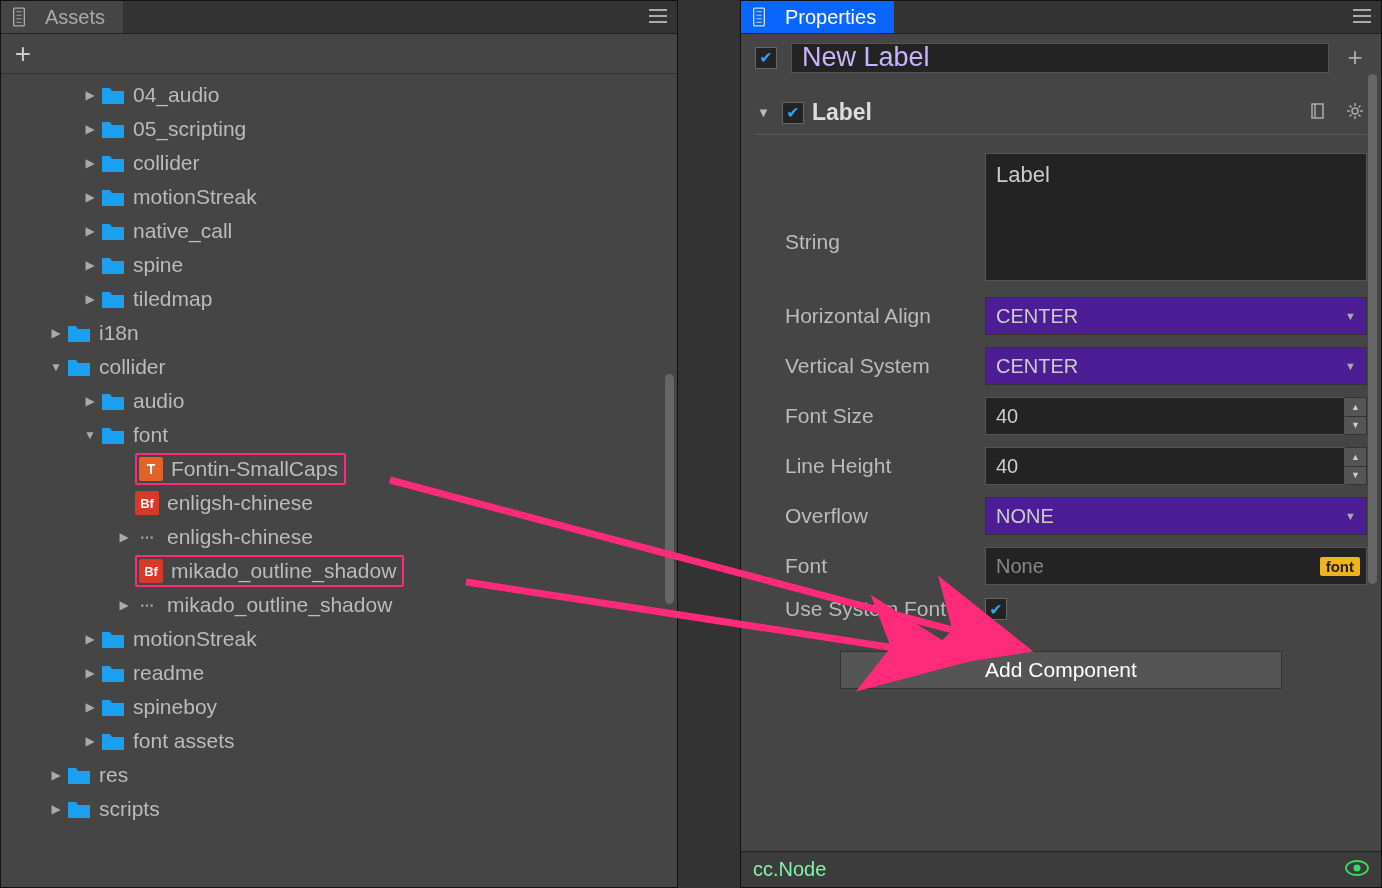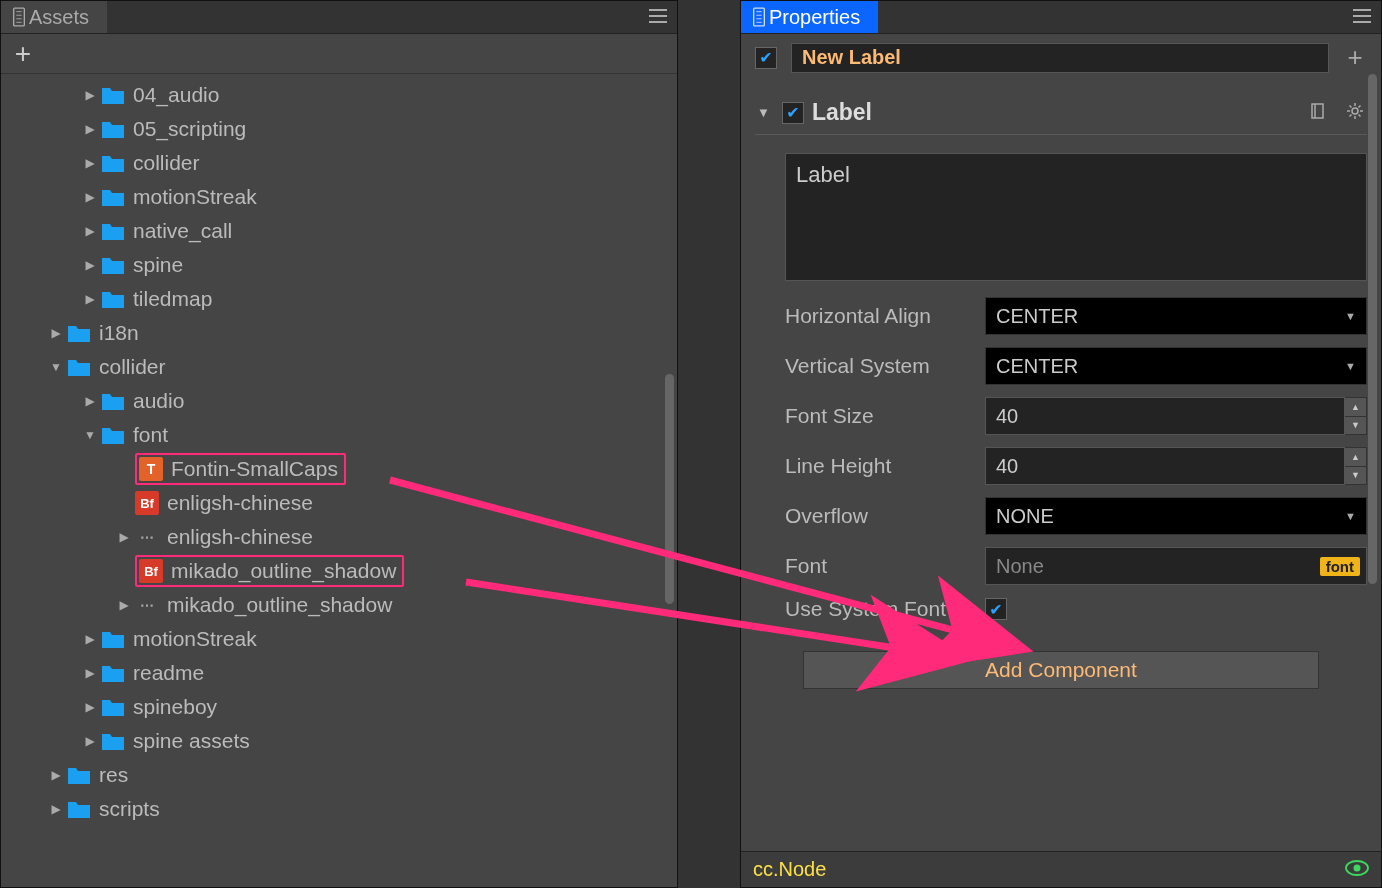--- a/index.html
+++ b/index.html
@@ -4,21 +4,21 @@
 <style>
 * { box-sizing: border-box; margin: 0; padding: 0; font-family: -apple-system, "Helvetica Neue", Arial, sans-serif; }
 body { background: #333; color: #aaa; width: 1382px; height: 888px; overflow: hidden; position: relative; }
 .container { display: flex; width: 100%; height: 100%; gap: 14px; padding: 0; }
 .panel { background: #454545; border: 1px solid #111; flex: 1; display: flex; flex-direction: column; position: relative; }
 .panel-left { flex: 0 0 678px; }
 .panel-right { flex: 1; margin-left: 48px; }
 
 
 .tab-bar { display: flex; align-items: center; height: 33px; background: #333; border-bottom: 1px solid #222; position: relative; }
-.tab { display: flex; align-items: center; gap: 0; padding: 0 18px 0 10px; height: 100%; background: #454545; font-size: 20px; }
+.tab { display: flex; align-items: center; gap: 16px; padding: 0 18px 0 10px; height: 100%; background: #454545; font-size: 20px; }
 .tab.active-blue { background: #0b66ff; color: #fff; }
 .tab-icon { width: 18px; height: 22px; display: flex; align-items: center; }
 .menu-icon { position: absolute; right: 8px; top: 6px; color: #aaa; cursor: pointer; }
 .menu-svg { width: 22px; height: 18px; }
 
 
 .search-row { display: flex; align-items: center; height: 40px; padding: 4px 8px 4px 10px; gap: 10px; background: #454545; border-bottom: 1px solid #333; }
 .plus-btn { color: #ccc; font-size: 28px; width: 24px; text-align: center; cursor: pointer; }
 .search-input { flex: 1; height: 30px; background: #232323; border: 1px solid #555; color: #aaa; font-size: 20px; font-style: italic; padding: 0 10px; outline: none; }
 
@@ -36,50 +36,50 @@
 .highlight-box { border: 2px solid #ff2a7a; border-radius: 2px; }
 
 
 .status-bar { height: 36px; background: #3c3c3c; border-top: 1px solid #222; display: flex; align-items: center; padding: 0 10px; font-size: 20px; color: #ddd; font-weight: 500; }
 
 
 .prop-body { flex: 1; padding: 8px 14px 0 14px; overflow-y: auto; position: relative; }
 .prop-scrollbar { position: absolute; right: 4px; top: 40px; width: 9px; height: 510px; background: #666; border-radius: 5px; }
 .name-row { display: flex; align-items: center; gap: 14px; margin-bottom: 20px; }
 .checkbox { width: 22px; height: 22px; background: #232323; border: 1px solid #666; display: flex; align-items: center; justify-content: center; color: #2aa3ff; font-size: 16px; cursor: pointer; }
-.name-input { flex: 1; height: 30px; background: #232323; border: 1px solid #555; color: #fdba74; font-size: 20px; padding: 0 10px; outline: none; font-weight: bold; }
+.name-input { flex: 1; height: 30px; background: #232323; border: 1px solid #555; color: #c4b5fd; font-size: 27px; padding: 0 10px; outline: none; }
 .add-prop-plus { color: #aaa; font-size: 26px; cursor: pointer; width: 24px; text-align: center; }
 
 .comp-header { display: flex; align-items: center; gap: 8px; padding: 6px 2px 8px 2px; border-bottom: 1px solid #5a5a5a; margin-bottom: 18px; }
 .comp-title { font-size: 23px; font-weight: 600; color: #ddd; flex: 1; }
 .comp-caret { color: #bbb; font-size: 13px; margin-right: 4px; }
 .comp-icon { color: #aaa; cursor: pointer; margin-left: 8px; }
 
 .prop-row { display: flex; align-items: center; margin-bottom: 12px; padding-left: 30px; }
 .prop-label { width: 200px; font-size: 21px; color: #bbb; }
 .prop-control { flex: 1; }
 .prop-textarea { width: 100%; height: 128px; background: #232323; border: 1px solid #555; color: #ccc; font-size: 22px; padding: 8px 10px; resize: none; outline: none; }
 .prop-row.string .prop-label { align-self: center; }
 .prop-row.string { align-items: flex-start; }
 .prop-row.string .prop-label { padding-top: 46px; }
 
-.dropdown { display: flex; align-items: center; height: 38px; background: #000000; border: 1px solid #333; padding: 0 10px; color: #ccc; font-size: 20px; position: relative; cursor: pointer; }
+.dropdown { display: flex; align-items: center; height: 38px; background: #4c1d95; border: 1px solid #333; padding: 0 10px; color: #ccc; font-size: 20px; position: relative; cursor: pointer; }
 .dropdown-caret { position: absolute; right: 10px; color: #aaa; font-size: 11px; }
 .spinner { display: flex; height: 38px; }
 .spinner-input { flex: 1; background: #232323; border: 1px solid #555; color: #ccc; font-size: 20px; padding: 0 10px; outline: none; }
 .spinner-btns { width: 22px; display: flex; flex-direction: column; background: #555; border: 1px solid #333; border-left: none; }
 .spinner-btn { flex: 1; display: flex; align-items: center; justify-content: center; font-size: 9px; color: #ccc; cursor: pointer; }
 .spinner-btn:first-child { border-bottom: 1px solid #333; }
 
 .font-slot { display: flex; align-items: center; height: 38px; background: #232323; border: 1px solid #555; padding: 0 6px 0 10px; color: #888; font-size: 20px; position: relative; }
 .font-badge { position: absolute; right: 6px; background: #f0b41a; color: #222; font-size: 15px; font-weight: 600; padding: 1px 6px; border-radius: 2px; }
 
-.add-comp-btn { margin: 30px auto 10px auto; width: 516px; height: 38px; background: #555; border: 1px solid #333; color: #fdba74; font-size: 21px; font-weight: 500; display: flex; align-items: center; justify-content: center; cursor: pointer; }
-
-.prop-status { height: 36px; background: #3c3c3c; border-top: 1px solid #222; display: flex; align-items: center; padding: 0 12px; font-size: 20px; color: #fde047; font-weight: 500; justify-content: space-between; }
+.add-comp-btn { margin: 30px auto 10px auto; width: 442px; height: 38px; background: #555; border: 1px solid #333; color: #ffffff; font-size: 21px; font-weight: 500; display: flex; align-items: center; justify-content: center; cursor: pointer; }
+
+.prop-status { height: 36px; background: #3c3c3c; border-top: 1px solid #222; display: flex; align-items: center; padding: 0 12px; font-size: 20px; color: #86efac; font-weight: 500; justify-content: space-between; }
 .eye-icon { color: #3bdc5e; }
 
 
 .arrow-svg { position: absolute; left: 0; top: 0; width: 1382px; height: 888px; pointer-events: none; z-index: 100; }
 
 .folder-svg { fill: #1b9ff0; }
 </style>
 </head>
 <body>
 
@@ -237,21 +237,21 @@
           <span class="folder-icon"><svg class="folder-svg" width="24" height="20" viewBox="0 0 24 20">
               <path d="M1 3 h8 l2 3 h12 v13 h-22 z"></path>
             </svg></span>
           <span>spineboy</span>
         </div>
         <div class="tree-item" style="padding-left: 82px;">
           <span class="caret ">▶</span>
           <span class="folder-icon"><svg class="folder-svg" width="24" height="20" viewBox="0 0 24 20">
               <path d="M1 3 h8 l2 3 h12 v13 h-22 z"></path>
             </svg></span>
-          <span>spine assets</span>
+          <span>font assets</span>
         </div>
         <div class="tree-item" style="padding-left: 48px;">
           <span class="caret ">▶</span>
           <span class="folder-icon"><svg class="folder-svg" width="24" height="20" viewBox="0 0 24 20">
               <path d="M1 3 h8 l2 3 h12 v13 h-22 z"></path>
             </svg></span>
           <span>res</span>
         </div>
         <div class="tree-item" style="padding-left: 48px;">
           <span class="caret ">▶</span>
@@ -306,20 +306,21 @@
         </span>
         <span class="comp-icon">
           <svg width="20" height="20" viewBox="0 0 20 20">
               <circle cx="10" cy="10" r="3" fill="none" stroke="#aaa" stroke-width="1.5"></circle>
               <path d="M10 2v3M10 15v3M2 10h3M15 10h3M4.5 4.5l2 2M13.5 13.5l2 2M15.5 4.5l-2 2M6.5 13.5l-2 2" stroke="#aaa" stroke-width="1.5"></path>
             </svg>
         </span>
       </div>
 
       <div class="prop-row string">
+        <div class="prop-label">String</div>
         <div class="prop-control"><textarea class="prop-textarea" style="">Label</textarea></div>
       </div>
 
       <div class="prop-row">
         <div class="prop-label">Horizontal Align</div>
         <div class="prop-control">
           <div class="dropdown">
             <span>CENTER</span>
             <span class="dropdown-caret">▼</span>
           </div>

